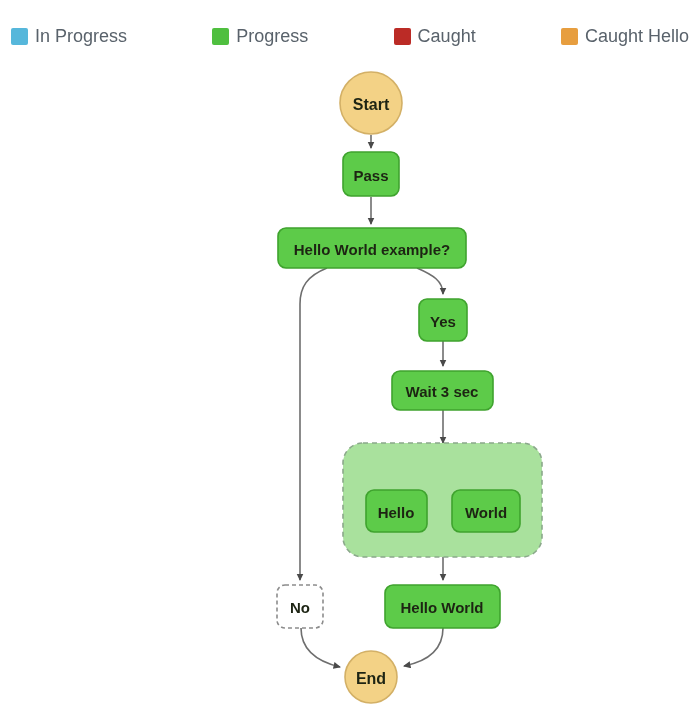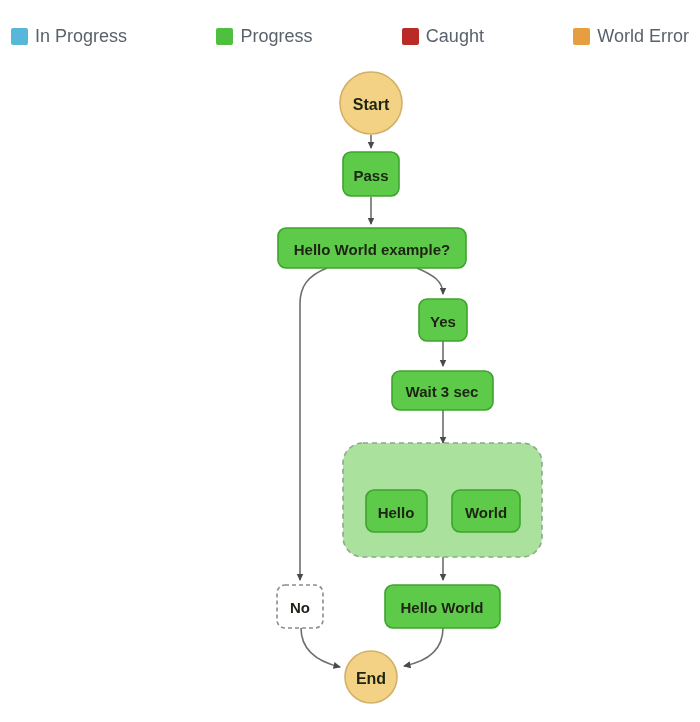--- a/index.html
+++ b/index.html
@@ -30,21 +30,21 @@
     <div class="legend-item">
       <span class="legend-swatch" style="background-color: rgb(79, 191, 63);"></span>
       <span>Progress</span>
     </div>
     <div class="legend-item">
       <span class="legend-swatch" style="background-color: rgb(187, 43, 38);"></span>
       <span>Caught</span>
     </div>
     <div class="legend-item">
       <span class="legend-swatch" style="background-color: rgb(231, 158, 63);"></span>
-      <span>World Error</span>
+      <span>Caught Hello</span>
     </div>
   </div>
 
   <svg class="graph" width="700" height="722" viewBox="0 0 700 722">
     <defs>
       <marker id="arrow" markerWidth="8" markerHeight="8" refX="6.5" refY="3.5" orient="auto" markerUnits="userSpaceOnUse">
         <path d="M0,0 L7.5,3.5 L0,7 Z" style="fill: rgb(74, 74, 74);"></path>
       </marker>
     </defs>
 

